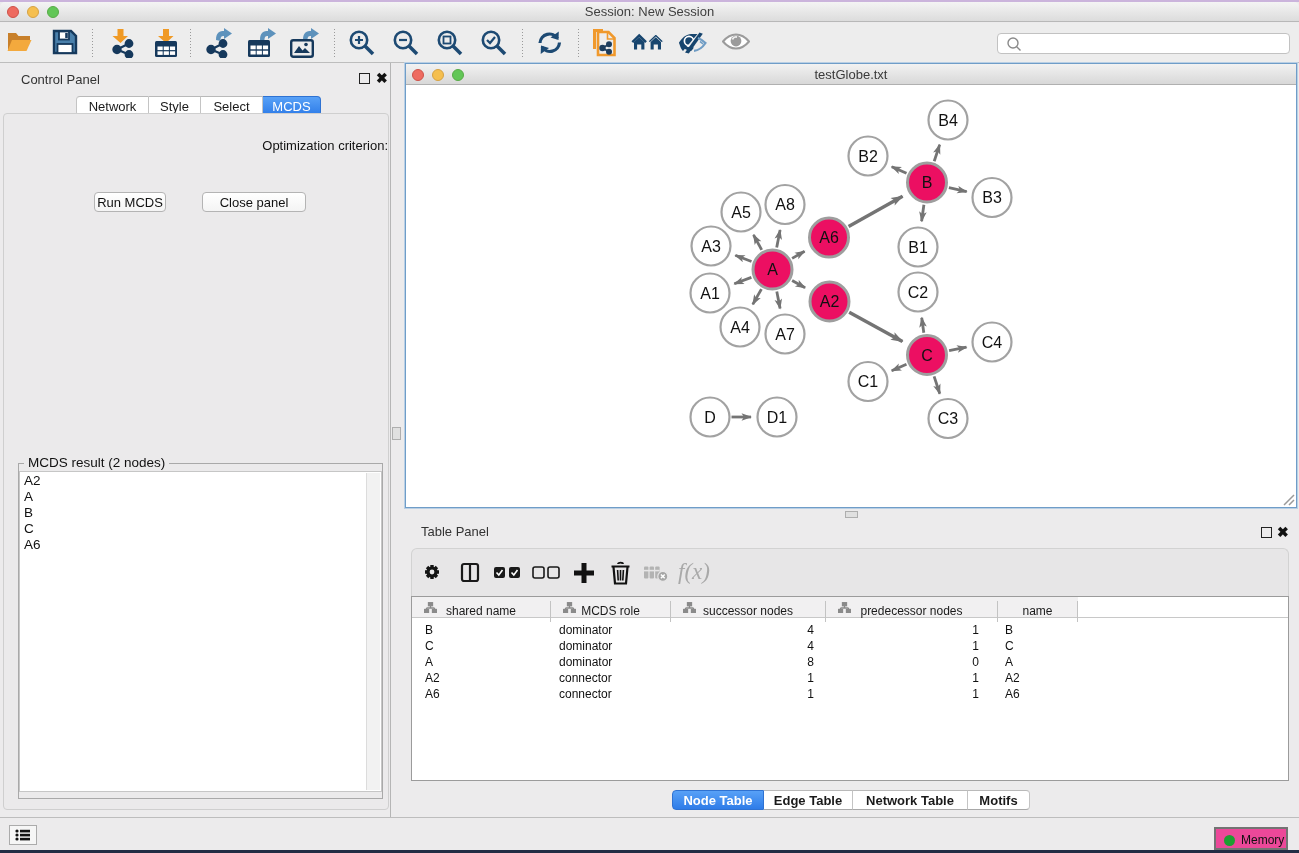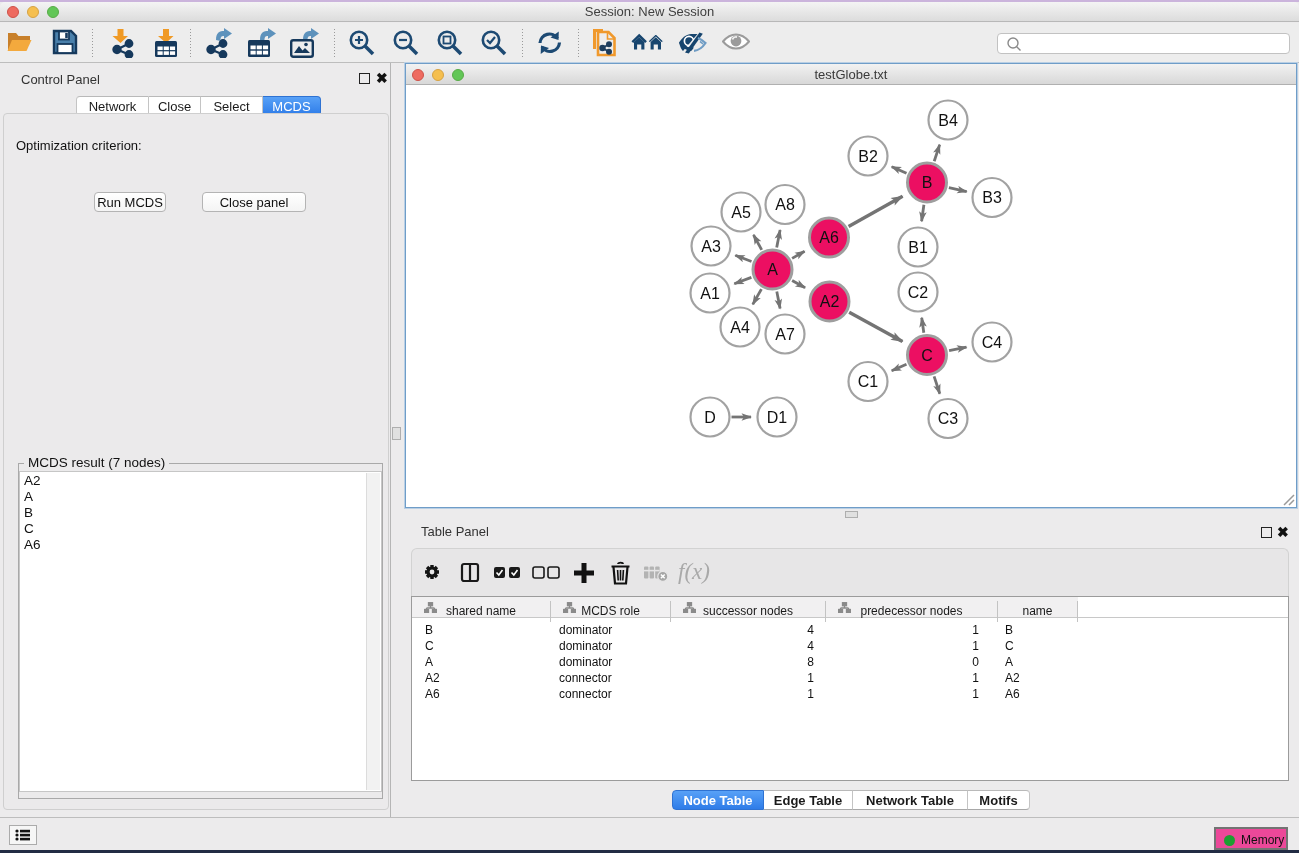--- a/index.html
+++ b/index.html
@@ -195,28 +195,28 @@
       <circle cx="8" cy="8" r="5" fill="none" stroke="#8a8a8a" stroke-width="1.4"></circle>
       <path d="M11.7 11.7 L15.5 15.5" stroke="#8a8a8a" stroke-width="1.4"></path>
     </svg>
   </div>
 </div>
 <div id="cpanel" class="abs">
   <div class="paneltitle abs" style="left:21px;top:9px;">Control Panel</div>
   <div class="abs" style="left:359px;top:10px;width:11px;height:11px;border:1.5px solid #222;"></div>
   <div class="abs" style="left:376px;top:7px;font-size:14px;font-weight:bold;color:#111;">✖</div>
   <div id="cptabs" class="abs">
-    <div class="seg first" style="width:73px;">Network</div><div class="seg" style="width:52px;">Close</div><div class="seg" style="width:62px;">Select</div><div class="seg last sel" style="width:58px;">MCDS</div>
+    <div class="seg first" style="width:73px;">Network</div><div class="seg" style="width:52px;">Style</div><div class="seg" style="width:62px;">Select</div><div class="seg last sel" style="width:58px;">MCDS</div>
   </div>
   <div id="cpbox" class="abs">
-    <div class="abs" style="left:12px;top:24px;width:100%;text-align:left;font-size:13px;color:#111;">Optimization criterion:</div>
+    <div class="abs" style="left:0;top:24px;width:100%;text-align:right;font-size:13px;color:#111;">Optimization criterion:</div>
     <div class="btn abs" style="left:90px;top:78px;width:72px;height:20px;line-height:19px;">Run MCDS</div>
     <div class="btn abs" style="left:198px;top:78px;width:104px;height:20px;line-height:19px;">Close panel</div>
     <div id="mcdsfs" class="abs">
-      <div class="abs" style="left:5px;top:-9px;background:#ebeaeb;padding:0 4px;font-size:13.5px;color:#111;">MCDS result (7 nodes)</div>
+      <div class="abs" style="left:5px;top:-9px;background:#ebeaeb;padding:0 4px;font-size:13.5px;color:#111;">MCDS result (2 nodes)</div>
       <div id="mcdslist" class="abs">A2<br>A<br>B<br>C<br>A6
         <div id="mcdsscroll" class="abs"></div>
       </div>
     </div>
   </div>
 </div>
 <div id="netwin" class="abs">
   <div id="nettitle" class="abs">
     <div class="title">testGlobe.txt</div>
     <div class="tl abs" style="left:6px;top:5px;background:#ee6b60;border:0.5px solid #ce5249;"></div>

